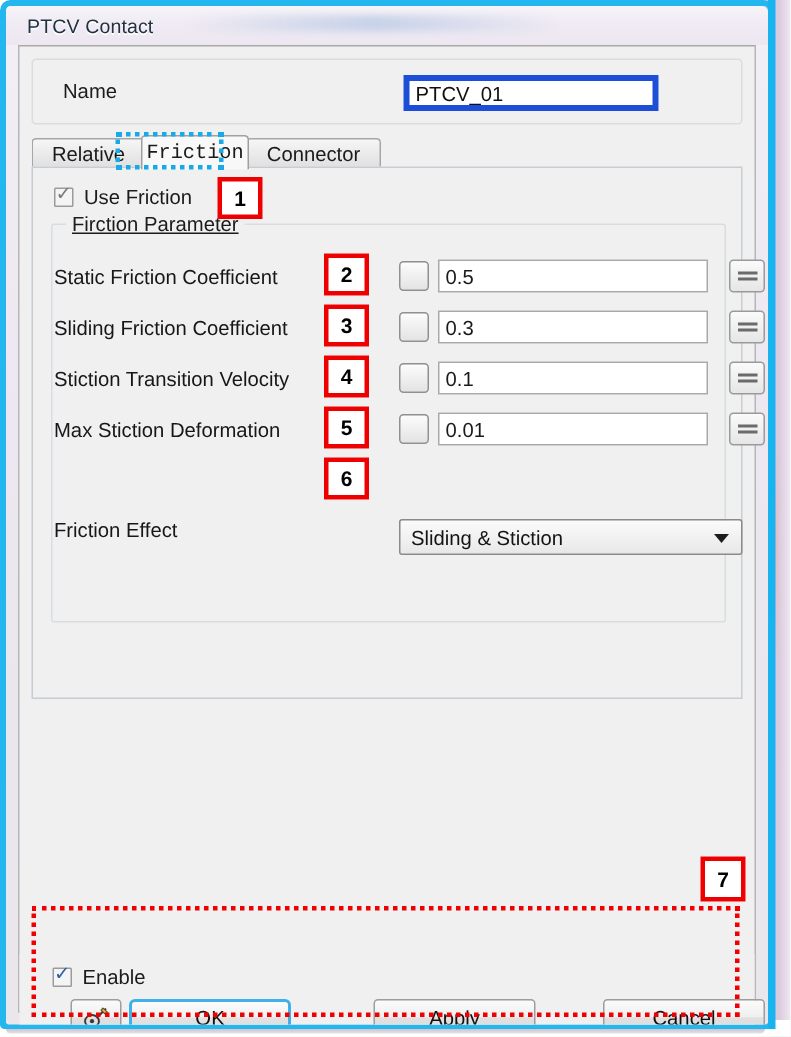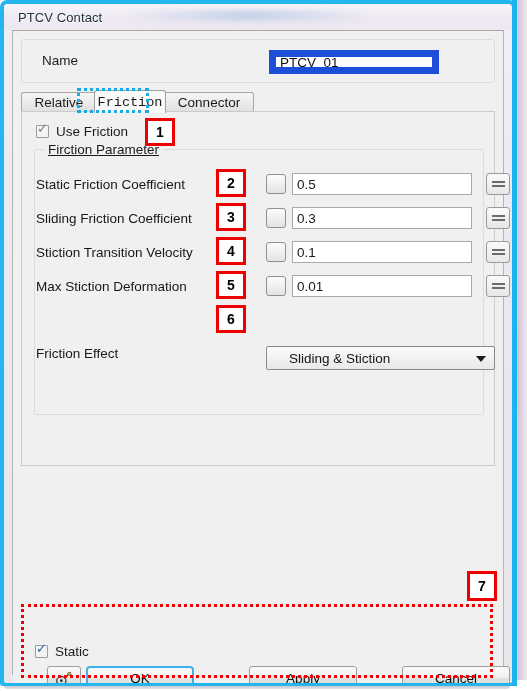--- a/index.html
+++ b/index.html
@@ -88,21 +88,21 @@
   .name-group{
     position:absolute;left:8px;top:8px;width:474px;height:44px;
     background:#f0f0f0;border:1px solid #dcdcdc;border-radius:3px;
     box-sizing:border-box;
   }
   .name-label{
     position:absolute;left:20px;top:13px;font-size:13.5px;color:#1c1c1c;
   }
   .name-input{
     position:absolute;left:247px;top:10px;width:170px;height:24px;
-    background:#ffffff;border:7px solid #1d4ed8;
+    background:#ffffff;border:4px solid #1d4ed8;
     box-sizing:border-box;
     font-family:"Liberation Sans", sans-serif;font-size:13.5px;color:#111;
     padding:0 4px;line-height:22px;
     outline:none;
   }
 
   
   .tabstrip{
     position:absolute;left:8px;top:59px;width:474px;height:22px;
   }
@@ -207,21 +207,21 @@
     position:absolute;left:14px;top:234px;width:448px;height:26px;
     display:flex;
   }
   .combo{
     width:229px;height:24px;margin-left:26px;flex:none;
     background:linear-gradient(to bottom,#fbfbfb,#e8e8e8);
     border:1px solid #8a8a8a;border-radius:2px;
     box-sizing:border-box;
     display:flex;align-items:center;
     font-size:13.5px;color:#141414;
-    padding-left:22px;position:relative;
+    padding-left:7px;position:relative;
   }
   .combo-arrow{
     position:absolute;right:8px;top:9px;
     width:0;height:0;border-left:5px solid transparent;border-right:5px solid transparent;
     border-top:6px solid #1c1c1c;
   }
 
   
   .bottombar{
     position:absolute;left:0;top:605px;width:490px;height:68px;
@@ -378,21 +378,21 @@
             <span>Sliding &amp; Stiction</span>
             <span class="combo-arrow"></span>
           </span>
         </div>
 
       </div>
 
       <div class="bottombar">
         <div class="enable-row">
           <span class="chk blue"></span>
-          <span class="enable-label">Static</span>
+          <span class="enable-label">Enable</span>
         </div>
 
         <div class="btn btn-icon">
           <svg class="brush" viewBox="0 0 20 18">
             <ellipse cx="7" cy="11" rx="5.2" ry="4.6" fill="none" stroke="#3a3a3a" stroke-width="1.4"></ellipse>
             <path d="M11 8 L17 2" stroke="#3a3a3a" stroke-width="1.6" fill="none" stroke-linecap="round"></path>
             <path d="M15.2 1.2 L18.6 4.2 L16.8 5.6 L13.8 2.8 Z" fill="#e9b54a" stroke="#5a4a20" stroke-width="0.8"></path>
             <circle cx="7" cy="11" r="1.6" fill="#3a3a3a"></circle>
           </svg>
         </div>

